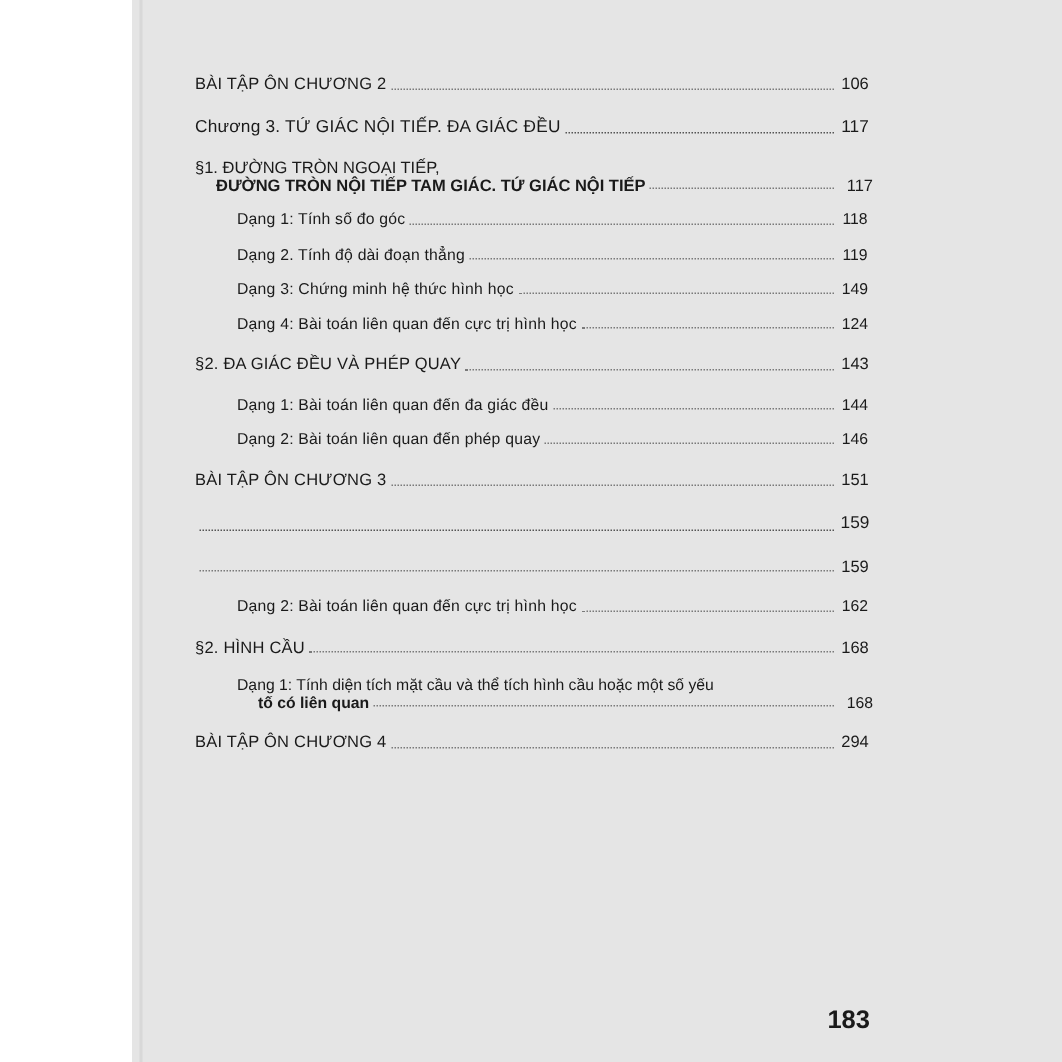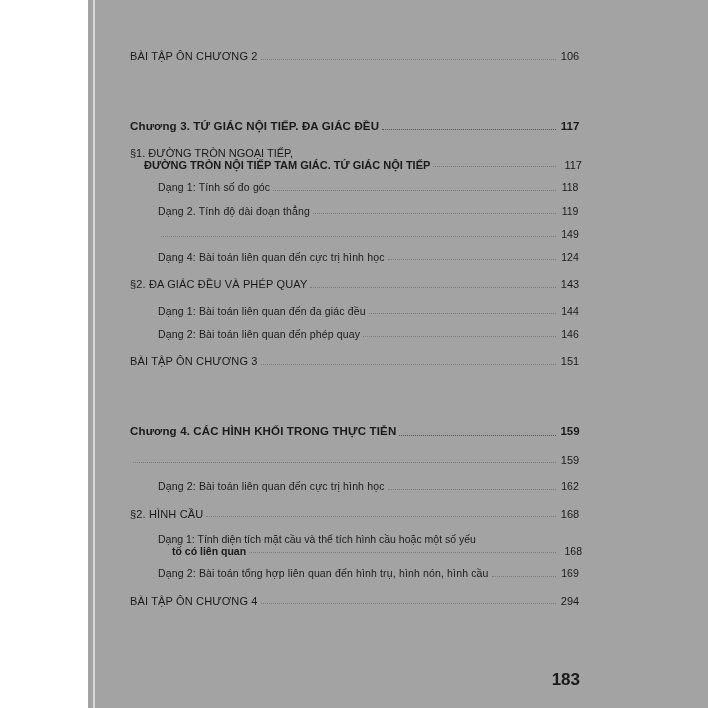--- a/index.html
+++ b/index.html
@@ -11,21 +11,21 @@
     height: 708px;
     background: #ffffff;
     font-family: "Liberation Sans", sans-serif;
     color: #1a1a1a;
     overflow: hidden;
   }
   .page {
     position: relative;
     width: 708px;
     height: 708px;
-    background: #a3a3a3;
+    background: #e5e5e5;
   }
   
   .spine-left {
     position: absolute;
     left: 0;
     top: 0;
     width: 88px;
     height: 708px;
     background: #ffffff;
   }
@@ -68,21 +68,21 @@
     min-width: 24px;
   }
 
   
   .lvl-chapter {
     font-weight: bold;
     font-size: 11.5px;
     margin-top: 14px;
     margin-bottom: 12px;
   }
-  .lvl-chapter .label, .lvl-chapter .page-num { font-size: 11.5px; font-weight: bold; margin-top: 41px; }
+  .lvl-chapter .label, .lvl-chapter .page-num { font-size: 11.5px; font-weight: normal; }
   .lvl-chapter .dots { border-bottom: 1px dotted #555; }
 
   .lvl-section {
     margin-top: 13px;
     margin-bottom: 12px;
   }
   .lvl-section .label, .lvl-section .page-num { font-size: 11px; }
 
   .lvl-dang {
     margin-left: 28px;
@@ -167,20 +167,21 @@
       <span class="label">Dạng 1: Tính số đo góc</span>
       <span class="dots"></span>
       <span class="page-num">118</span>
     </div>
     <div class="toc-row lvl-dang">
       <span class="label">Dạng 2. Tính độ dài đoạn thẳng</span>
       <span class="dots"></span>
       <span class="page-num">119</span>
     </div>
     <div class="toc-row lvl-dang">
+      <span class="label">Dạng 3: Chứng minh hệ thức hình học</span>
       <span class="dots"></span>
       <span class="page-num">149</span>
     </div>
     <div class="toc-row lvl-dang">
       <span class="label">Dạng 4: Bài toán liên quan đến cực trị hình học</span>
       <span class="dots"></span>
       <span class="page-num">124</span>
     </div>
 
     <div class="toc-row lvl-section">
@@ -200,21 +201,20 @@
       <span class="page-num">146</span>
     </div>
 
     <div class="toc-row lvl-review">
       <span class="label">BÀI TẬP ÔN CHƯƠNG 3</span>
       <span class="dots"></span>
       <span class="page-num">151</span>
     </div>
 
     <div class="toc-row lvl-chapter">
-      <span class="label">Chương 4. CÁC HÌNH KHỐI TRONG THỰC TIỄN</span>
       <span class="dots"></span>
       <span class="page-num">159</span>
     </div>
 
     <div class="toc-row lvl-section">
       <span class="dots"></span>
       <span class="page-num">159</span>
     </div>
 
 
@@ -232,25 +232,20 @@
 
     <div class="multiline lvl-dang">
       <div class="line1">Dạng 1: Tính diện tích mặt cầu và thể tích hình cầu  hoặc một số yếu</div>
       <div class="line2-wrap">
         <span class="label">tố có liên quan</span>
         <span class="dots"></span>
         <span class="page-num">168</span>
       </div>
     </div>
 
-    <div class="toc-row lvl-dang">
-      <span class="label">Dạng 2: Bài toán tổng hợp liên quan đến hình trụ, hình nón, hình cầu</span>
-      <span class="dots"></span>
-      <span class="page-num">169</span>
-    </div>
 
     <div class="toc-row lvl-review">
       <span class="label">BÀI TẬP ÔN CHƯƠNG 4</span>
       <span class="dots"></span>
       <span class="page-num">294</span>
     </div>
 
   </div>
 
   <div class="folio">183</div>

